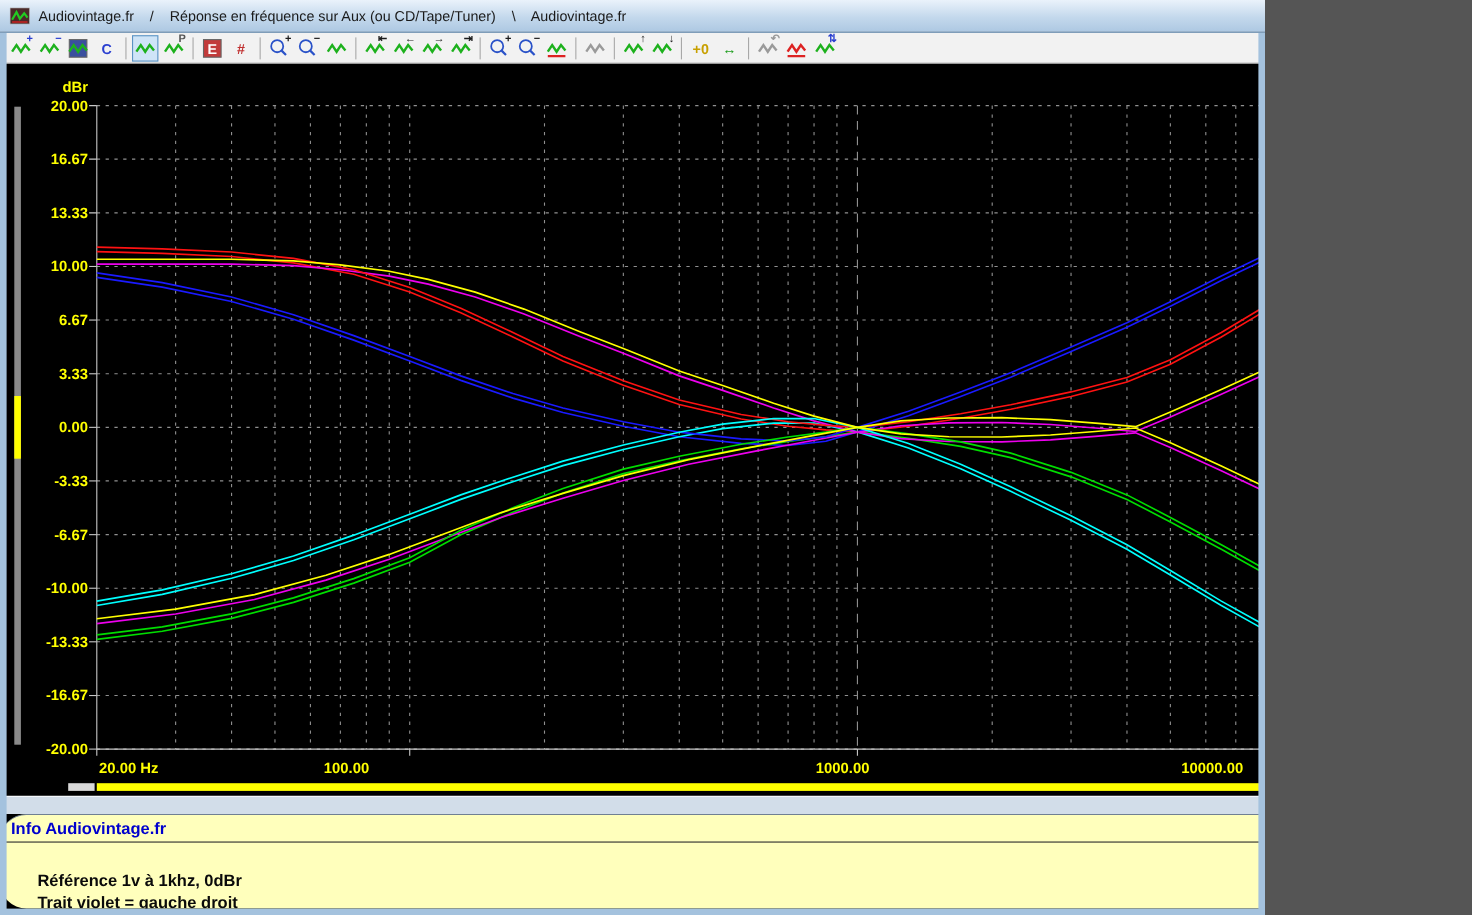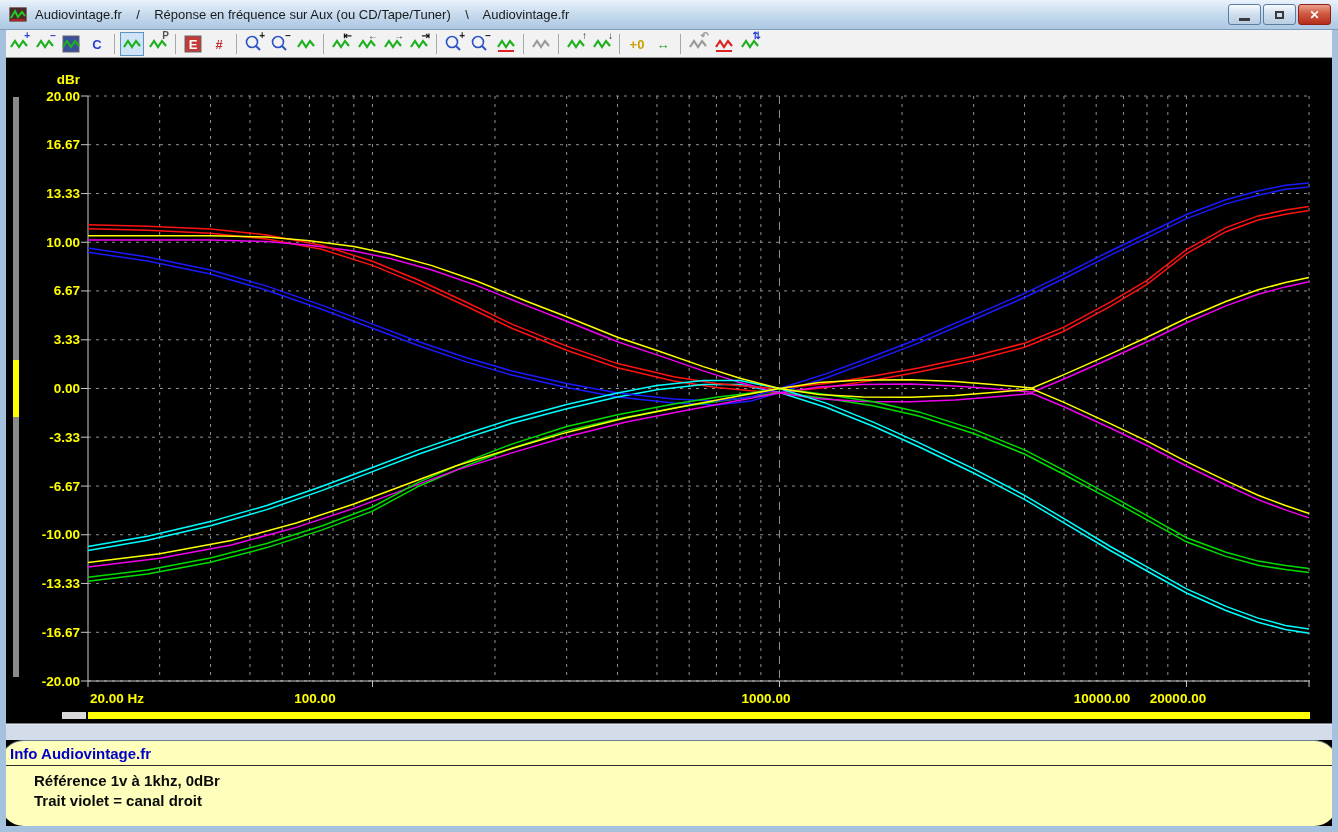--- a/index.html
+++ b/index.html
@@ -1,17 +1,17 @@
 <!DOCTYPE html>
 <html><head>
 <meta charset="utf-8">
 <style>
   html,body{margin:0;padding:0;background:#555;}
   *{box-sizing:border-box;}
-  .window{position:relative;width:1338px;height:832px;background:#000;overflow:hidden;
+  .window{position:relative;width:1150px;height:832px;background:#000;overflow:hidden;
           font-family:"Liberation Sans",sans-serif;}
   
   .titlebar{position:absolute;left:0;top:0;width:1338px;height:30px;
     background:linear-gradient(#eaf2fb,#c3d8ec 55%,#adc8e2);
     border-bottom:1px solid #7f9db9;display:flex;align-items:center;}
   .title-icon{width:18px;height:15px;margin:0 8px 0 9px;flex:0 0 auto;}
   .title-text{font-size:13px;color:#1a1a1a;white-space:pre;}
   .winbtns{position:absolute;right:7px;top:4px;display:flex;gap:2px;}
   .winbtn{width:33px;height:21px;border:1px solid #5a7da0;border-radius:3px;
     background:linear-gradient(#f6fafd,#cfdeed 50%,#b9cee2);
@@ -29,21 +29,21 @@
   .tb-icon .badge{position:absolute;right:0px;top:-2px;font-size:10px;font-weight:bold;line-height:1;}
   .tb-icon .badge.center{position:absolute;right:auto;top:5px;font-size:13px;}
   .tb-sep{width:1px;height:20px;background:#a8a8a8;margin:0 4px;}
   
   #plot{position:absolute;left:0;top:58px;width:1338px;height:682px;}
   
   .infopanel{position:absolute;left:0;top:740px;width:1338px;height:86px;
     background:#ffffbc;border-top:1px solid #6f7f92;border-radius:24px;}
   .info-title{color:#0000cd;font-weight:bold;font-size:15px;padding:4px 0 3px 10px;}
   .info-rule{height:1px;background:#2b2b2b;margin:0;}
-  .info-lines{padding:5px 16px 0 34px;}
+  .info-lines{padding:5px 16px 0 34px;margin-top:20px;}
   .info-line{font-weight:bold;font-size:15px;color:#0a0a0a;line-height:20px;}
   
   .wb{position:absolute;background:#a4c2de;z-index:5;}
   .wb.left{left:0;top:30px;width:6px;height:802px;}
   .wb.right{right:0;top:30px;width:6px;height:802px;}
   .wb.bottom{left:0;top:826px;width:1338px;height:6px;}
 </style>
 </head>
 <body>
 
@@ -331,20 +331,20 @@
         <rect x="88" y="654" width="1222" height="7" fill="#ffff00"></rect>
         <rect x="0" y="666" width="1338" height="16" fill="#d2dde9"></rect>
         <line x1="0" y1="666" x2="1338" y2="666" stroke="#f4f8fc" stroke-width="1"></line>
       </svg></div>
 
   <div class="infopanel">
     <div class="info-title">Info Audiovintage.fr</div>
     <div class="info-rule"></div>
     <div class="info-lines">
       <div class="info-line">Référence 1v à 1khz, 0dBr</div>
-      <div class="info-line">Trait violet = canal droit</div>
+      <div class="info-line">Trait violet = gauche droit</div>
     </div>
   </div>
 
   <div class="wb left"></div>
   <div class="wb right"></div>
   <div class="wb bottom"></div>
 </div>
 
 </body></html>

